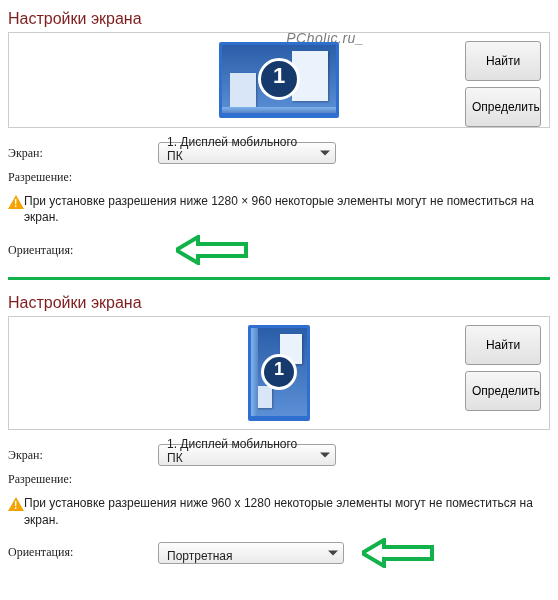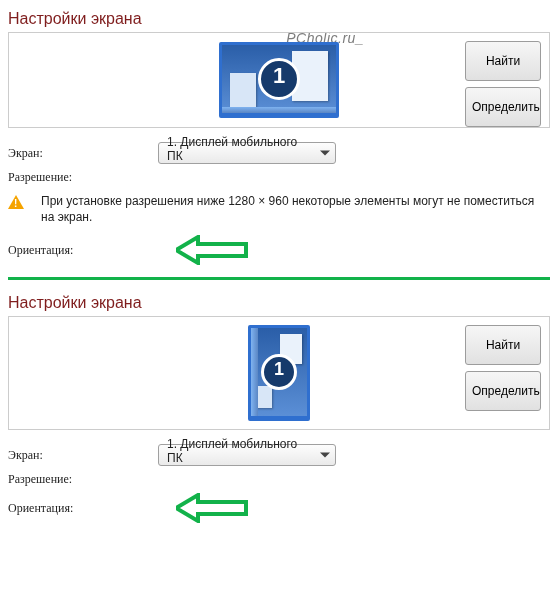--- a/index.html
+++ b/index.html
@@ -149,21 +149,21 @@
     width: 0; height: 0;
     border-left: 5px solid transparent;
     border-right: 5px solid transparent;
     border-top: 5px solid #444;
   }
   .combo.wide { width: 178px; }
   .combo.mid  { width: 186px; }
   .combo.sel  { width: 186px; }
   .warning {
     display: flex;
-    gap: 17px;
+    gap: 0;
     align-items: flex-start;
     margin: 8px 0 10px 0;
     padding-right: 10px;
     line-height: 1.35;
   }
   .warn-icon {
     flex: none;
     width: 0; height: 0;
     border-left: 8px solid transparent;
     border-right: 8px solid transparent;
@@ -261,22 +261,30 @@
     <div class="combo wide">
       <span>1. Дисплей мобильного ПК</span>
       <span class="chev"></span>
     </div>
   </div>
 
   <div class="row">
     <div class="label">Разрешение:</div>
   </div>
 
+  <div class="warning">
+    <div class="warn-icon"></div>
+    <div>При установке разрешения ниже 960 x 1280 некоторые элементы могут не поместиться на экран.</div>
+  </div>
 
   <div class="row">
     <div class="label">Ориентация:</div>
+    <div class="combo sel">
+      <span>Портретная</span>
+      <span class="chev"></span>
+    </div>
     <div class="arrow">
       <svg width="72" height="30" viewBox="0 0 72 30">
         <polygon points="0,15 22,2 22,9 70,9 70,21 22,21 22,28" fill="none" stroke="#12b24a" stroke-width="4" stroke-linejoin="miter"></polygon>
       </svg>
     </div>
   </div>
 </div>
 
 </body></html>

